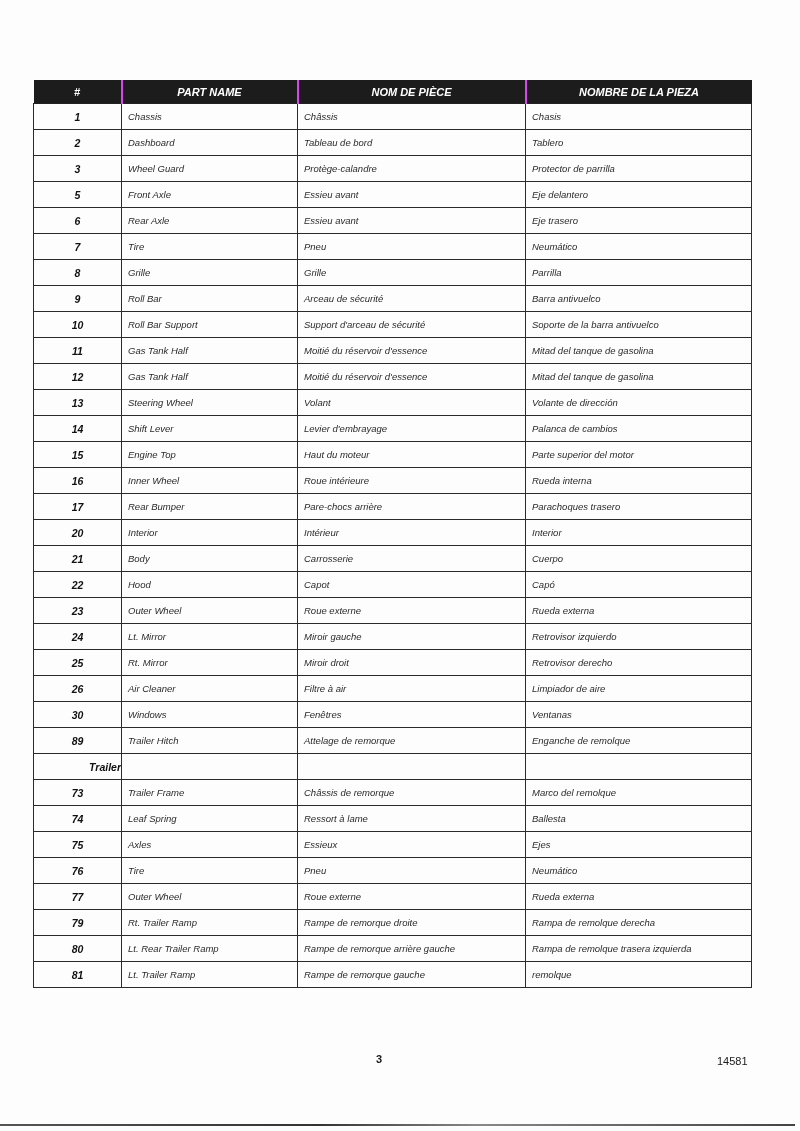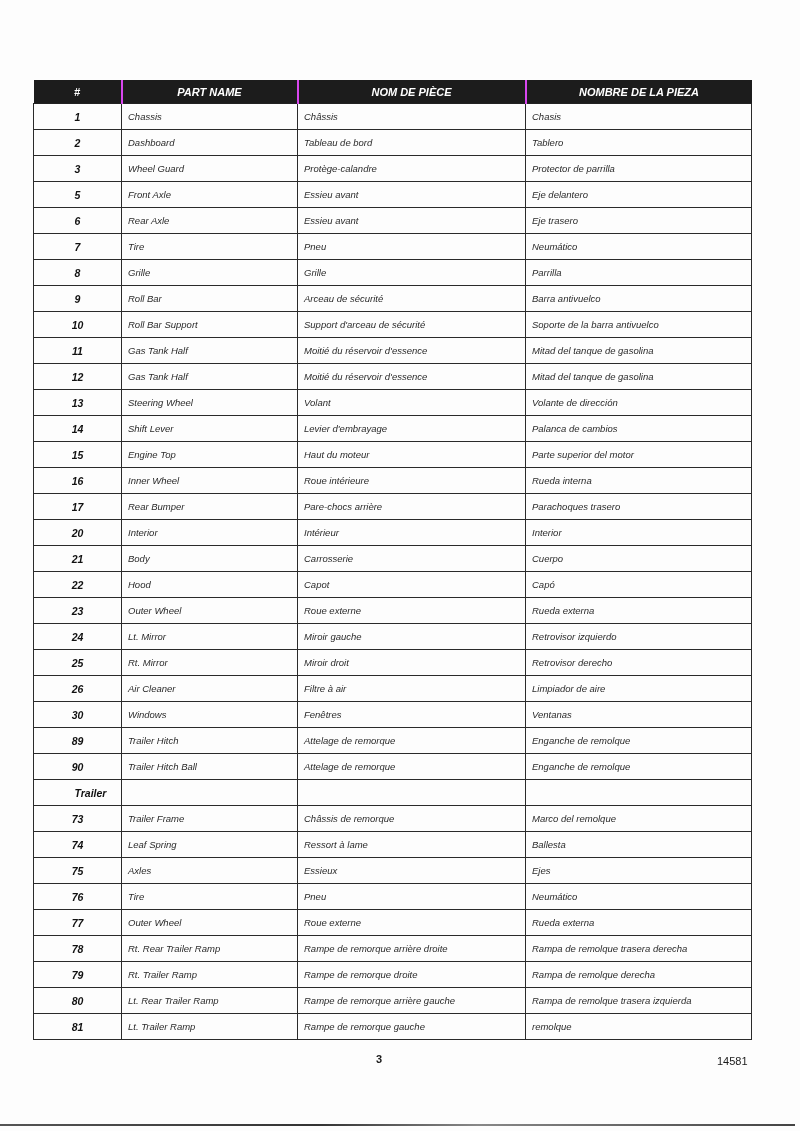--- a/index.html
+++ b/index.html
@@ -58,21 +58,21 @@
       overflow: hidden;
     }
     table.parts td.num {
       text-align: center;
       padding: 0;
       font-weight: bold;
       font-size: 10.5px;
       color: #111;
     }
     table.parts tr.section td.num {
-      text-align: center;
+      text-align: right;
       padding-left: 26px;
     }
     .footer-page {
       position: absolute;
       left: 376px;
       top: 1053px;
       font-size: 11px;
       font-weight: bold;
       color: #1a1a1a;
     }
@@ -256,26 +256,20 @@
           <td>Windows</td>
           <td>Fenêtres</td>
           <td>Ventanas</td>
         </tr>
         <tr>
           <td class="num">89</td>
           <td>Trailer Hitch</td>
           <td>Attelage de remorque</td>
           <td>Enganche de remolque</td>
         </tr>
-        <tr>
-          <td class="num">90</td>
-          <td>Trailer Hitch Ball</td>
-          <td>Attelage de remorque</td>
-          <td>Enganche de remolque</td>
-        </tr>
         <tr class="section">
           <td class="num">Trailer</td>
           <td></td>
           <td></td>
           <td></td>
         </tr>
         <tr>
           <td class="num">73</td>
           <td>Trailer Frame</td>
           <td>Châssis de remorque</td>
@@ -297,26 +291,20 @@
           <td class="num">76</td>
           <td>Tire</td>
           <td>Pneu</td>
           <td>Neumático</td>
         </tr>
         <tr>
           <td class="num">77</td>
           <td>Outer Wheel</td>
           <td>Roue externe</td>
           <td>Rueda externa</td>
-        </tr>
-        <tr>
-          <td class="num">78</td>
-          <td>Rt. Rear Trailer Ramp</td>
-          <td>Rampe de remorque arrière droite</td>
-          <td>Rampa de remolque trasera derecha</td>
         </tr>
         <tr>
           <td class="num">79</td>
           <td>Rt. Trailer Ramp</td>
           <td>Rampe de remorque droite</td>
           <td>Rampa de remolque derecha</td>
         </tr>
         <tr>
           <td class="num">80</td>
           <td>Lt. Rear Trailer Ramp</td>

